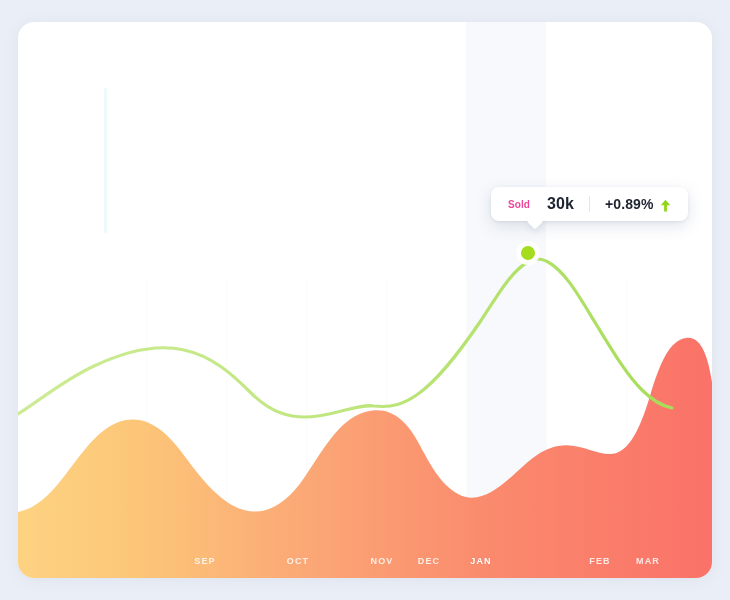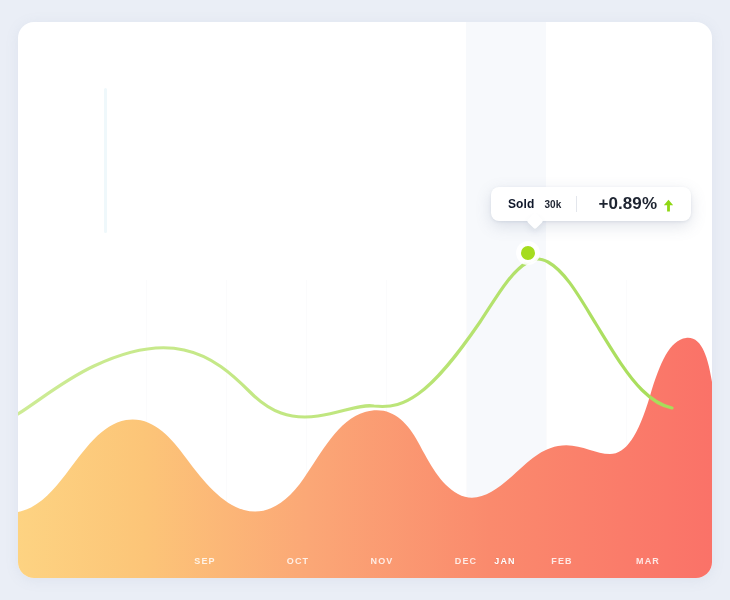--- a/index.html
+++ b/index.html
@@ -127,44 +127,43 @@
     left: 38px;
     bottom: -6px;
     width: 12px;
     height: 12px;
     background: #ffffff;
     transform: rotate(45deg);
     border-radius: 2px;
     box-shadow: 3px 3px 6px rgba(90, 105, 140, 0.10);
   }
   .tt-label {
-    font-size: 12px;
-    font-weight: bold;
-    color: #0f172a;
+    font-size: 10px;
+    font-weight: bold;
+    color: #ec4899;
     letter-spacing: 0.1px;
   }
   .tt-value {
-    font-size: 10px;
+    font-size: 16px;
     font-weight: bold;
     color: #1d2330;
-    margin-left: 10px;
+    margin-left: 17px;
     letter-spacing: 0.1px;
   }
   .tt-divider {
     width: 1px;
     height: 16px;
     background: #e3e6ec;
     margin: 0 15px;
   }
   .tt-change {
-    font-size: 17px;
+    font-size: 14px;
     font-weight: bold;
     color: #1d2330;
     letter-spacing: 0.1px;
-    margin-left: 6px;
   }
   .tt-arrow {
     margin-left: 6px;
     display: inline-flex;
     align-items: center;
     position: relative;
     top: 1px;
   }
 </style>
 </head>
@@ -245,20 +244,20 @@
         <svg width="11" height="13" viewBox="0 0 11 13" aria-hidden="true">
           <path d="M5.5 0.8 L10.2 6.2 L6.9 6.2 L6.9 12.4 L4.1 12.4 L4.1 6.2 L0.8 6.2 Z" fill="#8fd714"></path>
         </svg>
       </span>
     </div>
 
     <div id="month-axis">
       <span class="month-label" style="left:187px;">SEP</span>
       <span class="month-label" style="left:280px;">OCT</span>
       <span class="month-label" style="left:364px;">NOV</span>
-      <span class="month-label" style="left:448px;">DEC</span>
-      <span class="month-label active" style="left:487px;">JAN</span>
-      <span class="month-label" style="left:544px;text-align:right;">FEB</span>
+      <span class="month-label" style="left:411px;">DEC</span>
+      <span class="month-label active" style="left:463px;">JAN</span>
+      <span class="month-label" style="left:582px;text-align:right;">FEB</span>
       <span class="month-label" style="left:630px;">MAR</span>
     </div>
 
   </div>
 </div>
 
 </body></html>

